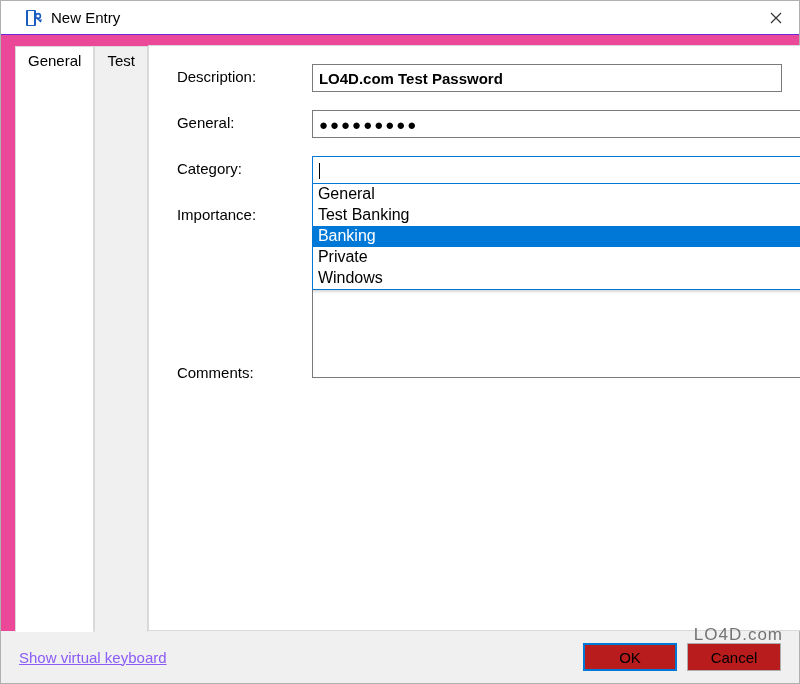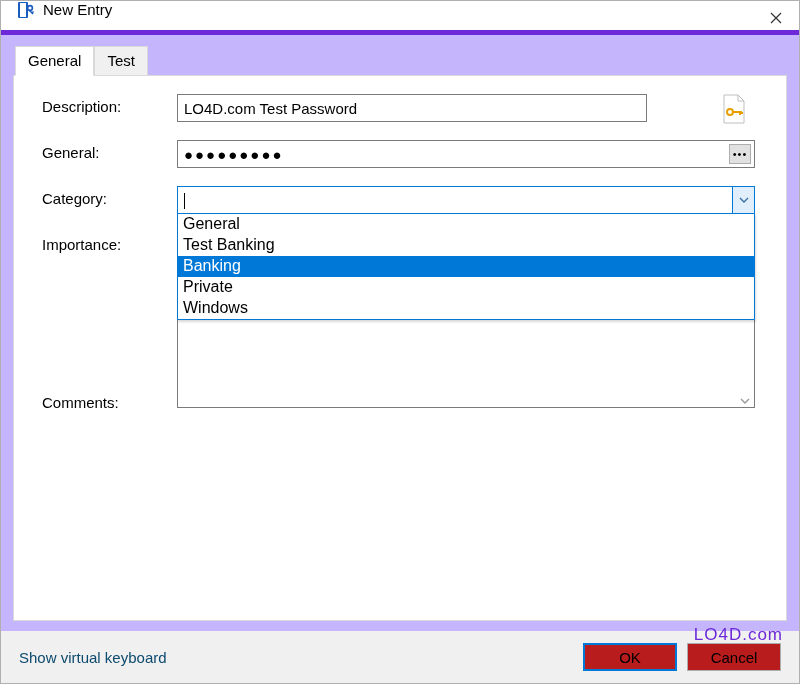--- a/index.html
+++ b/index.html
@@ -6,37 +6,37 @@
   html,body { margin:0; padding:0; }
   .window {
     width:800px; height:684px;
     border:1px solid #b0b0b0;
     background:#fff;
     position:relative;
     display:flex; flex-direction:column;
   }
   
   .titlebar {
-    height:34px; display:flex; 
-    padding:0 0 0 16px;
-    border-bottom:5px solid #6d28d9;
+    height:34px; display:flex; align-items:center;
+    padding:0 0 0 24px;
+    border-bottom:1px solid #6d28d9;
   }
   .titlebar .icon { width:18px; height:18px; margin-right:8px; display:flex; align-items:center; justify-content:center; }
   .titlebar .title { flex:0 0 auto; }
   .titlebar .spacer { flex:1; }
   .close-btn {
     width:46px; height:34px; display:flex; align-items:center; justify-content:center;
     cursor:default;
   }
   .close-btn svg { stroke:#333; stroke-width:1.2; }
   
   .content {
     flex:1; padding:10px 12px 0 12px;
-    background:#c4b5fd;
-    display:flex; flex-direction:column;
+    background:#ec4899;
+    display:flex; flex-direction:row;
   }
   .tabpage {
     background:#fff;
     border:1px solid #d9d9d9;
     flex:1;
     position:relative;
   }
   .tabs {
     display:flex;
     position:relative; top:1px;
@@ -62,21 +62,21 @@
   .row { display:flex; align-items:flex-start; margin-bottom:18px; height:28px; }
   .row.tall { height:auto; align-items:flex-end; margin-bottom:10px; }
   .lbl { width:135px; padding-top:4px; }
   .field { flex:1; display:flex; align-items:center; gap:10px; }
   input.text, .combo {
     height:28px;
     border:1px solid #7a7a7a;
     padding:2px 6px;
     background:#fff;
   }
-  input.text { width:470px; }
+  input.text { width:470px;font-weight:bold; }
   input.text.desc { width:470px; }
   .pwd-wrap { position:relative; width:578px; }
   input.text.pwd { width:578px; padding-right:30px; letter-spacing:2px; font-family: Arial, sans-serif; }
   .reveal {
     position:absolute; right:4px; top:4px; width:22px; height:20px;
     border:1px solid #adadad; background:#e1e1e1;
     display:flex; align-items:center; justify-content:center;
     font-size:11px; letter-spacing:1px;
   }
   .combo-wrap { position:relative; width:578px; }
@@ -113,32 +113,32 @@
     overflow-y:scroll;
   }
   .doc-icon-slot { position:absolute; right:38px; top:18px; }
   
   .footer {
     height:52px; background:#f0f0f0;
     border-top:none;
     display:flex; align-items:center;
     padding:0 18px;
   }
-  .link { color:#0c4a6e; cursor:pointer; }
+  .link { color:#8b5cf6; text-decoration:underline; cursor:pointer; }
   .footer .spacer { flex:1; }
   .btn {
     width:94px; height:28px; border:1px solid #adadad;
     background:#b91c1c; display:flex; align-items:center; justify-content:center;
     margin-left:10px; cursor:default;
   }
   .btn.default { border:1px solid #0078d7; outline:1px solid #0078d7; outline-offset:-2px; }
   .watermark {
     position:absolute; right:16px; bottom:38px;
     font-size:17px; letter-spacing:1px;
-    color:#6d28d9; font-weight:500;
+    color:#737373; font-weight:500;
     pointer-events:none;
   }
   
   .comments-wrap { position:relative; width:578px; }
   .sb-down {
     position:absolute; right:2px; bottom:2px; width:17px; height:17px;
     display:flex; align-items:center; justify-content:center;
     pointer-events:none;
   }
   .cursor-line{

